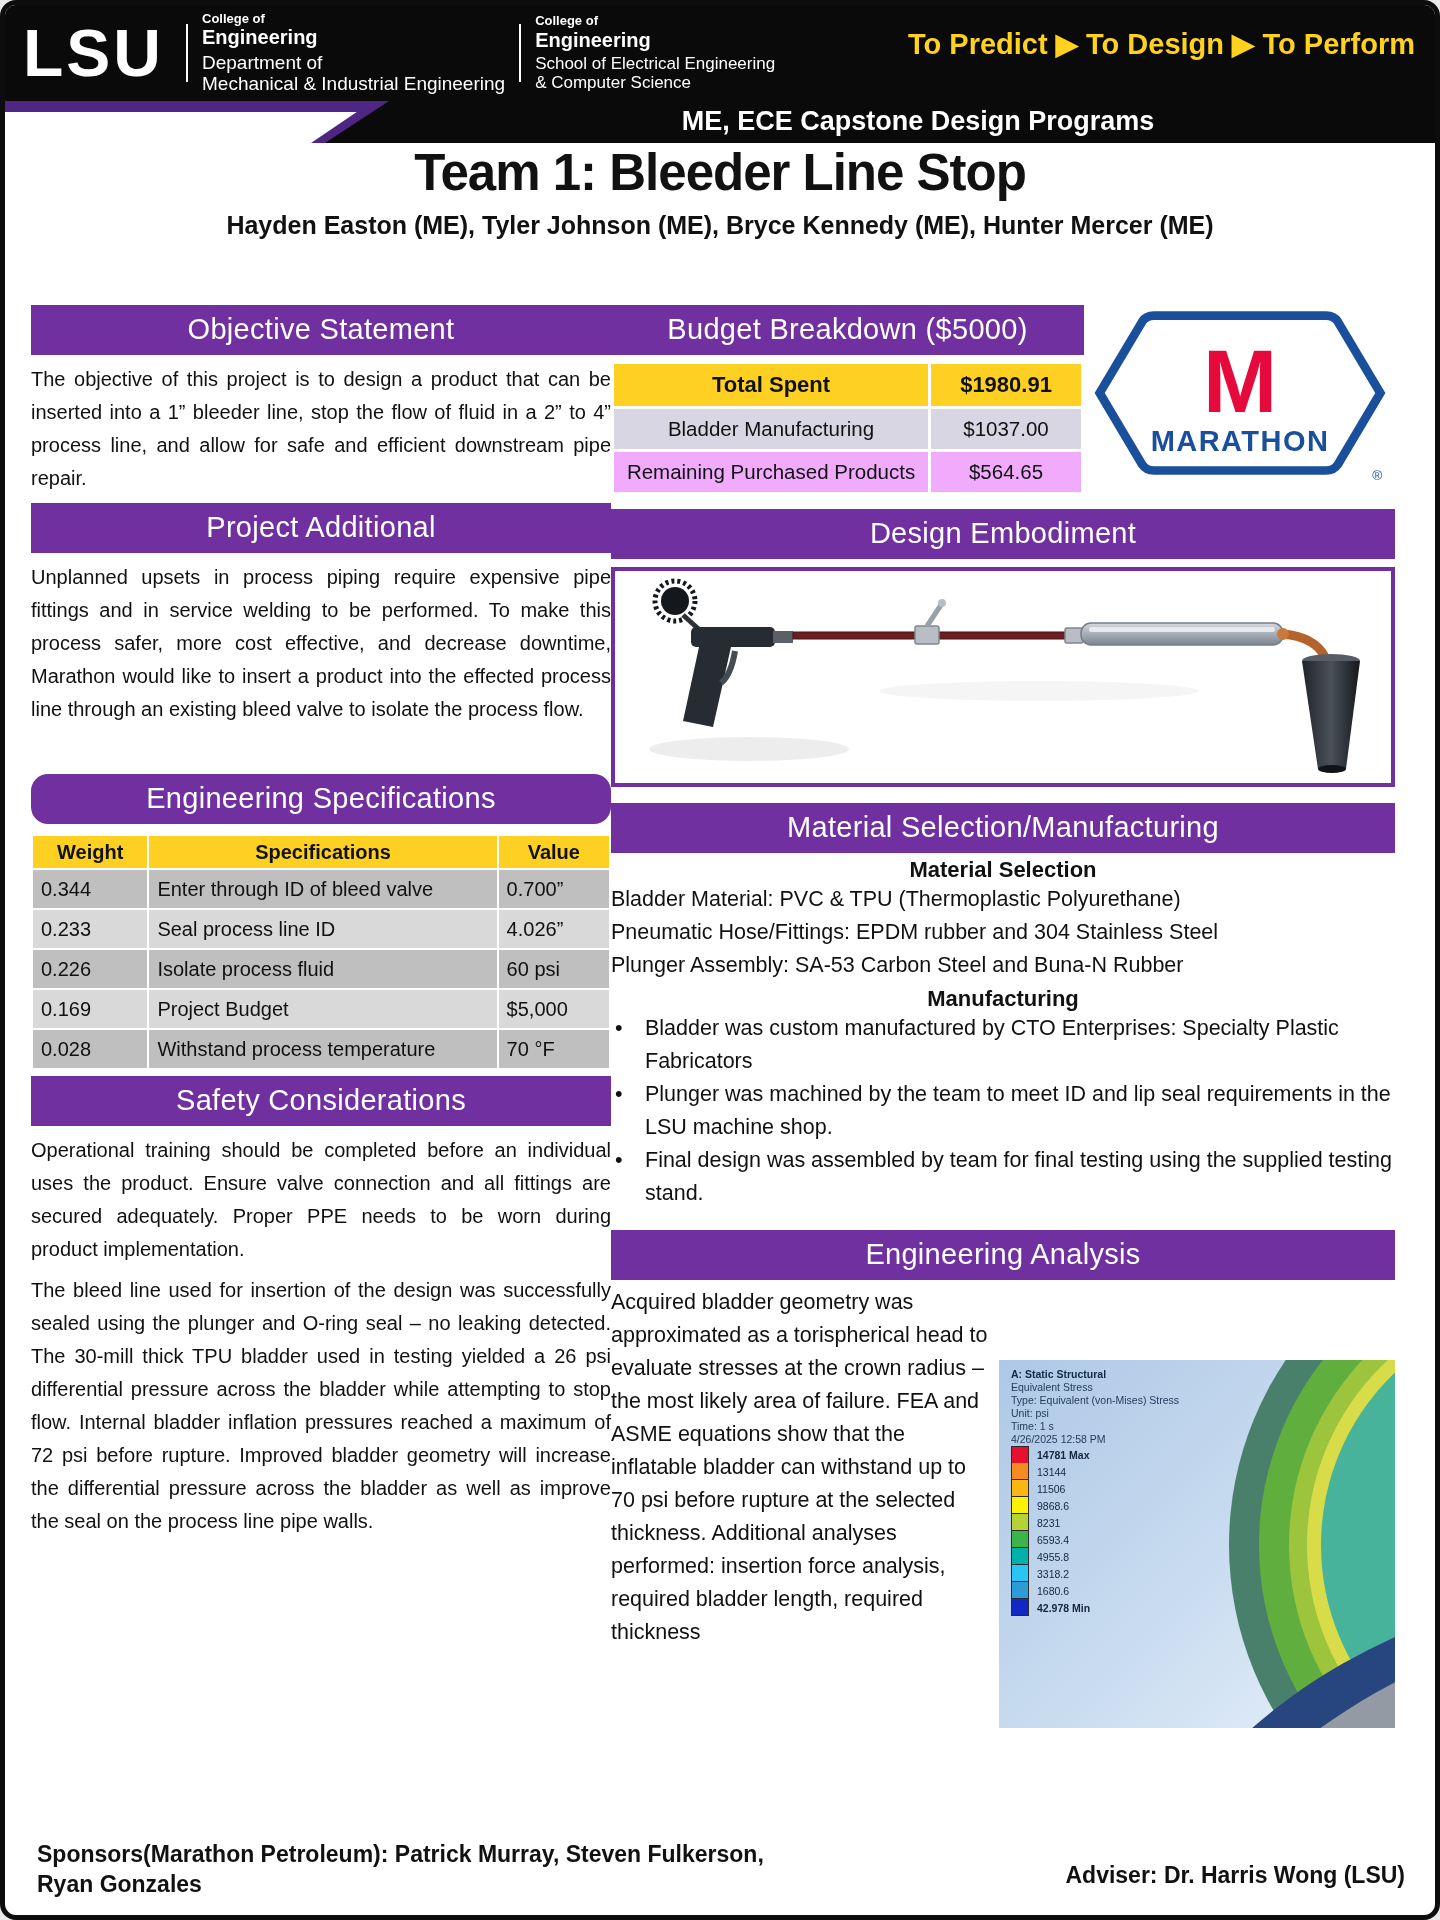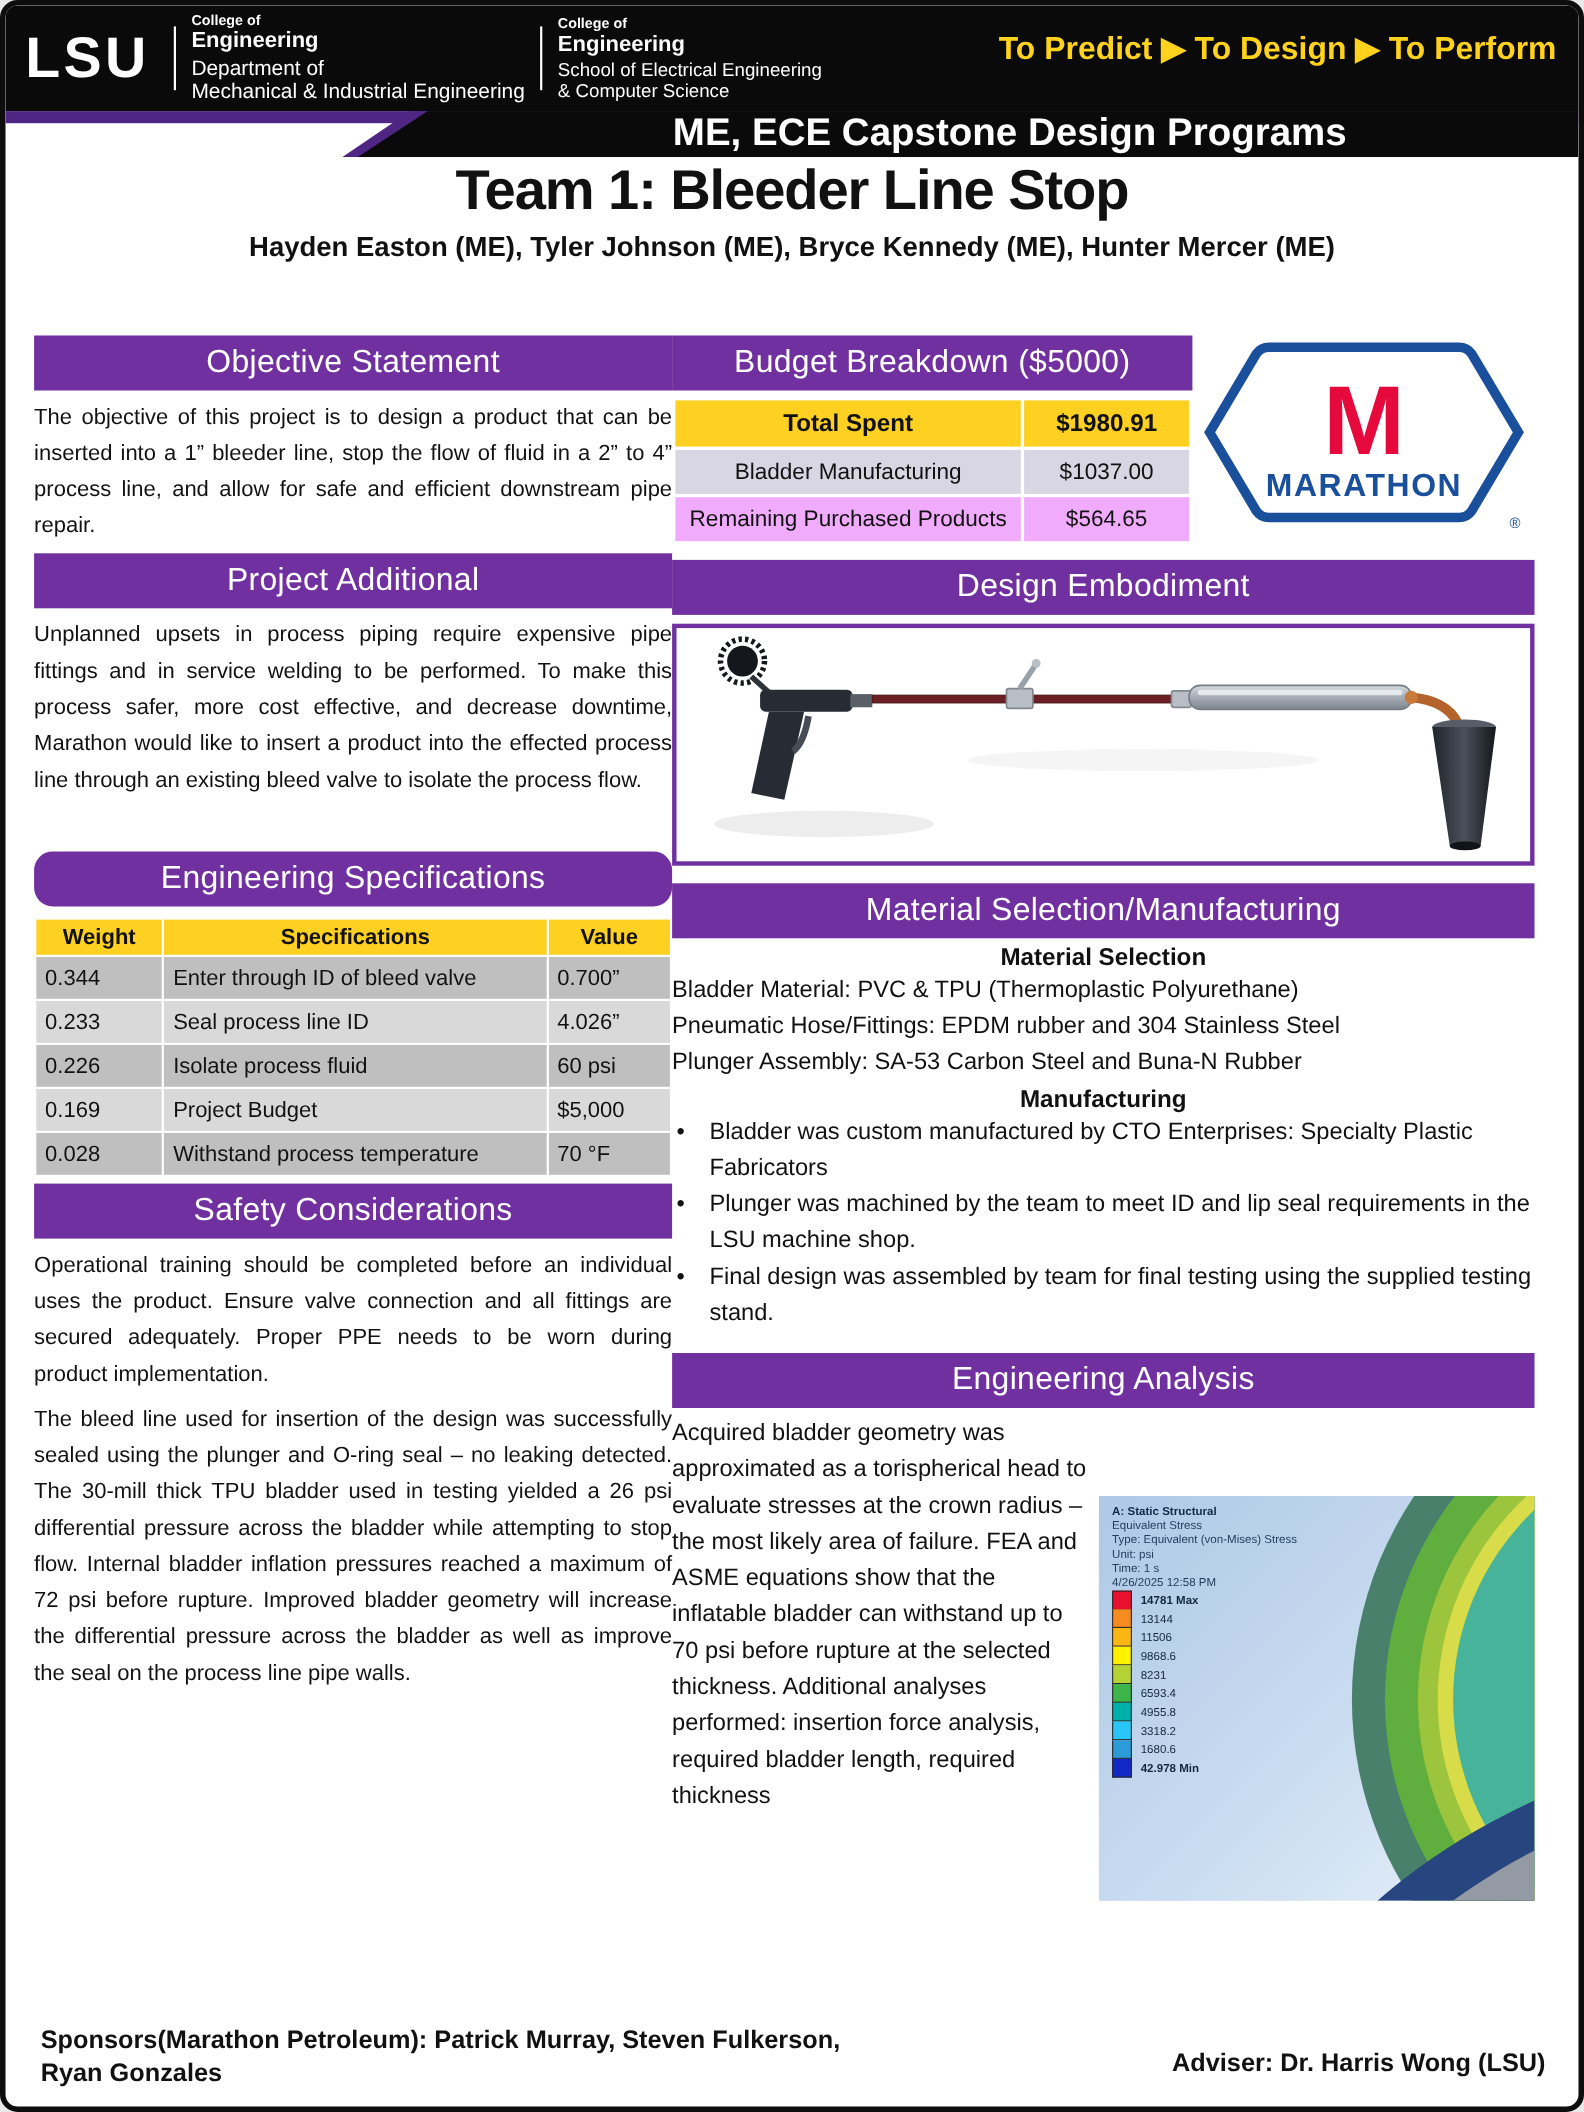--- a/index.html
+++ b/index.html
@@ -4,35 +4,35 @@
 <style>
   html,body{margin:0;padding:0;background:#e9e9e9;}
   .poster{
     position:relative;width:1440px;height:1920px;background:#fff;
     font-family:"Liberation Sans", sans-serif;color:#111;
     border:5px solid #0d0d0d;border-radius:16px;box-sizing:border-box;overflow:hidden;
   }
   
   .topbar{position:absolute;top:0;left:0;right:0;height:96px;background:#0a0a0a;
     display:flex;align-items:center;padding:0 14px;box-sizing:border-box;}
-  .lsu{color:#fff;font-weight:900;font-size:52px;letter-spacing:3px;line-height:1;margin:0 8px 0 4px;}
+  .lsu{color:#fff;font-weight:900;font-size:66px;letter-spacing:3px;line-height:1;margin:0 8px 0 4px;}
   .vsep{width:2px;height:58px;background:#fff;margin:0 14px;flex:0 0 auto;}
   .college{color:#fff;line-height:1.12;}
   .c-small{font-size:13px;font-weight:700;}
   .c-bold{font-size:20px;font-weight:700;margin-bottom:3px;}
   .c-reg{font-size:19px;font-weight:400;}
   .college.ece .c-reg{font-size:17px;}
   .tagline{margin-left:auto;color:#FFD21E;font-size:29px;font-weight:700;padding-right:6px;align-self:flex-start;margin-top:22px;}
   .stripe{position:absolute;top:96px;left:0;width:100%;height:11px;background:#4F2683;}
   .substrip{position:absolute;top:96px;right:0;width:1124px;height:42px;}
   .substrip .ppoly{position:absolute;inset:0;background:#4F2683;
     clip-path:polygon(62px 0,100% 0,100% 100%,0 100%);}
   .substrip .bpoly{position:absolute;inset:0;background:#0a0a0a;
     clip-path:polygon(78px 0,100% 0,100% 100%,14px 100%);}
-  .substrip-text{position:relative;z-index:2;color:#fff;font-size:35px;font-weight:700;
+  .substrip-text{position:relative;z-index:2;color:#fff;font-size:27px;font-weight:700;
     text-align:center;line-height:40px;padding-left:90px;}
   
   .titleblock{position:absolute;top:140px;left:0;right:0;text-align:center;}
   .ptitle{font-size:51px;font-weight:800;margin:0;line-height:1.1;letter-spacing:-1px;}
   .authors{font-size:25px;font-weight:700;margin-top:10px;}
   
   .content{position:absolute;top:300px;left:26px;display:flex;gap:0;}
   .col-left{width:580px;flex:0 0 auto;}
   .col-right{width:784px;flex:0 0 auto;}
   .sec-h{background:#7030A0;color:#fff;text-align:center;font-size:29px;font-weight:400;

